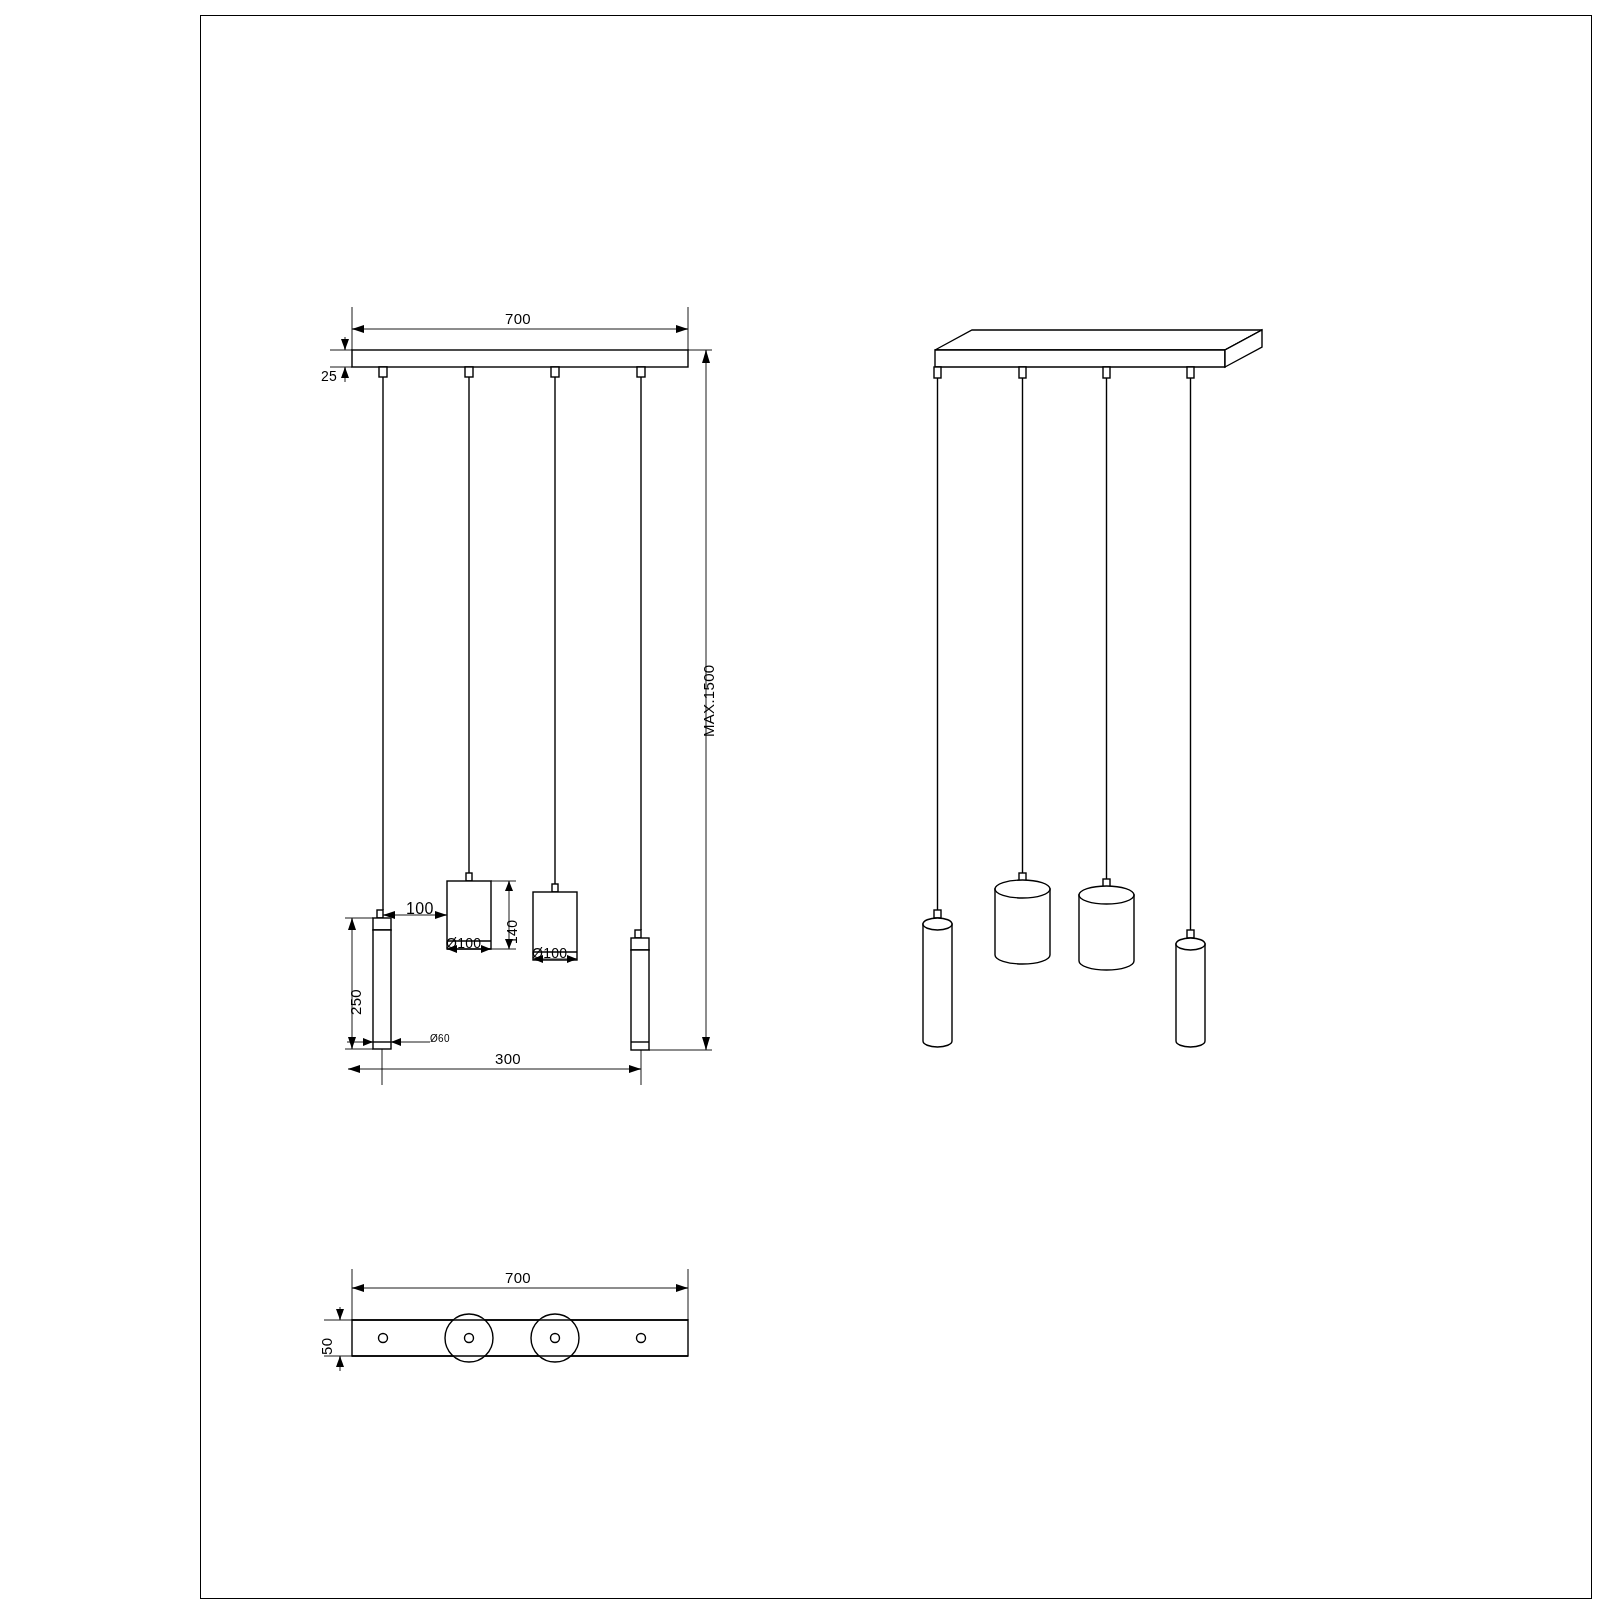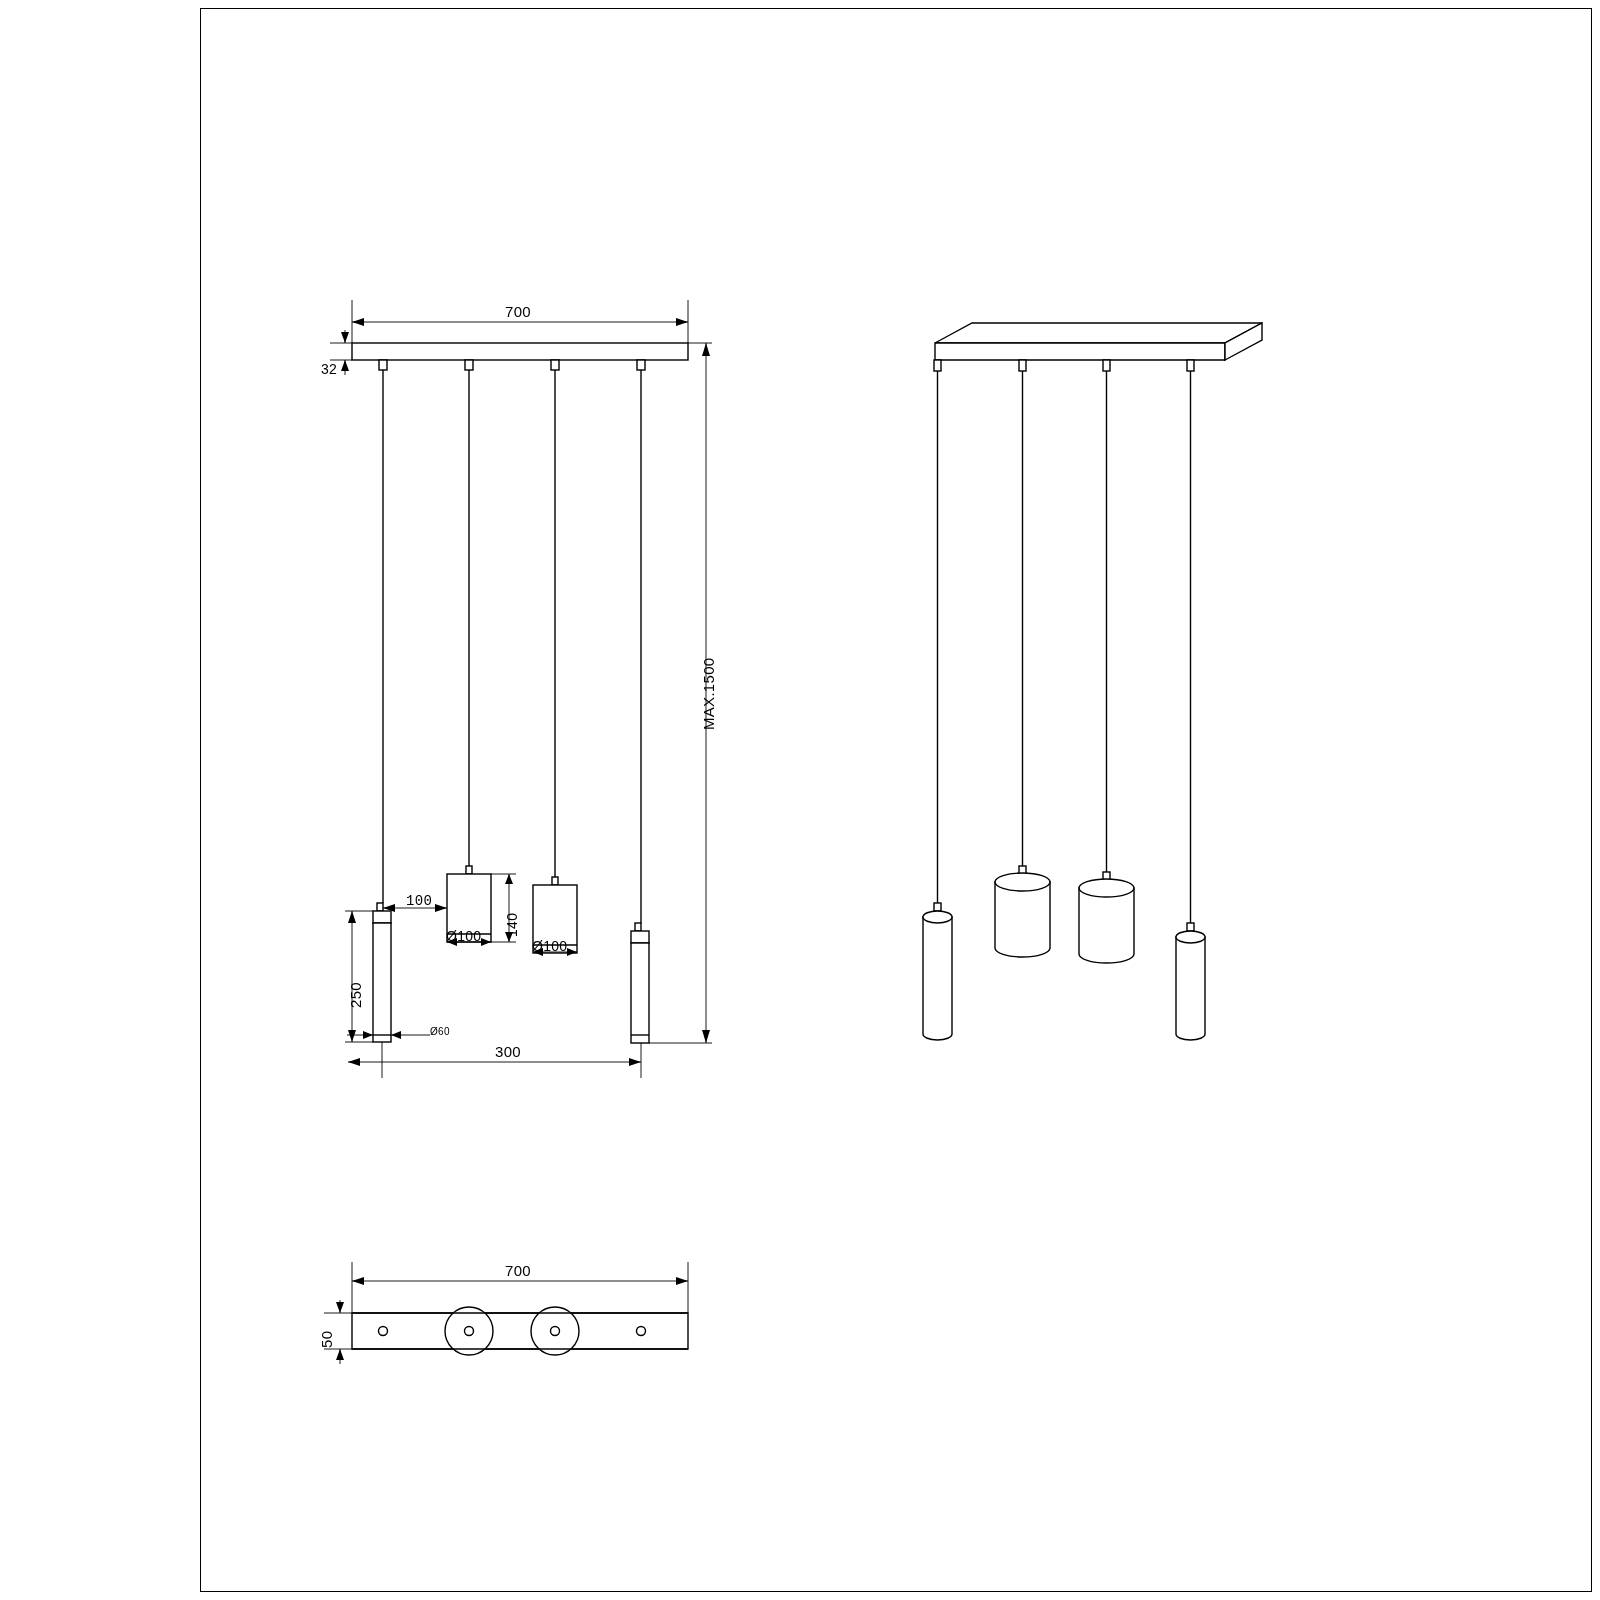--- a/index.html
+++ b/index.html
@@ -1,17 +1,17 @@
 <!DOCTYPE html>
 <html><head>
 <meta charset="utf-8">
 <style>
   html,body{margin:0;padding:0;background:#ffffff;}
   body{width:1600px;height:1600px;font-family:"Liberation Sans",sans-serif;position:relative;overflow:hidden;}
-  #sheet{position:absolute;left:0;top:0;width:1600px;height:1303px;text-align:center;}
+  #sheet{position:absolute;left:0;top:7px;width:1600px;height:1303px;text-align:center;}
   .frame{position:absolute;left:200px;top:8px;width:1392px;height:1584px;border:1.6px solid #000;box-sizing:border-box;}
   svg{position:absolute;left:0;top:0;width:1600px;height:1600px;}
   .lbl{position:absolute;font-size:15px;color:#000;letter-spacing:.3px;white-space:nowrap;font-family:"Liberation Sans",sans-serif;}
   .vert{transform:rotate(-90deg);transform-origin:left top;}
 </style>
 </head>
 <body>
 
 <div id="sheet">
 
@@ -167,29 +167,29 @@
         <polygon points="340,1313 336,1302 344,1302" fill="#000" stroke="none"></polygon>
         <line x1="340" y1="1349" x2="340" y2="1364" stroke-width="0.9"></line>
         <polygon points="340,1349 336,1360 344,1360" fill="#000" stroke="none"></polygon>
       </g>
 
     </g>
   </svg>
 
   <div class="lbl" style="left:505px;top:303px;">700</div>
 
-  <div class="lbl" style="left:321px;top:361px;font-size:14px;">32</div>
+  <div class="lbl" style="left:321px;top:361px;font-size:14px;">25</div>
 
   <div class="lbl vert" style="left:700px;top:730px;">MAX.1500</div>
 
   <div class="lbl vert" style="left:347px;top:1008px;">250</div>
 
   <div class="lbl vert" style="left:504px;top:937px;font-size:14px;">140</div>
 
-  <div class="lbl" style="left:406px;top:893px;font-size:14px;font-family:Liberation Mono, monospace;">100</div>
+  <div class="lbl" style="left:406px;top:893px;font-size:16px;">100</div>
 
   <div class="lbl" style="left:446px;top:928px;font-size:14px;">Ø100</div>
 
   <div class="lbl" style="left:532px;top:938px;font-size:14px;">Ø100</div>
 
   <div class="lbl" style="left:430px;top:1026px;font-size:10px;">Ø60</div>
 
   <div class="lbl" style="left:495px;top:1043px;">300</div>
 
   <div class="lbl" style="left:505px;top:1262px;">700</div>

